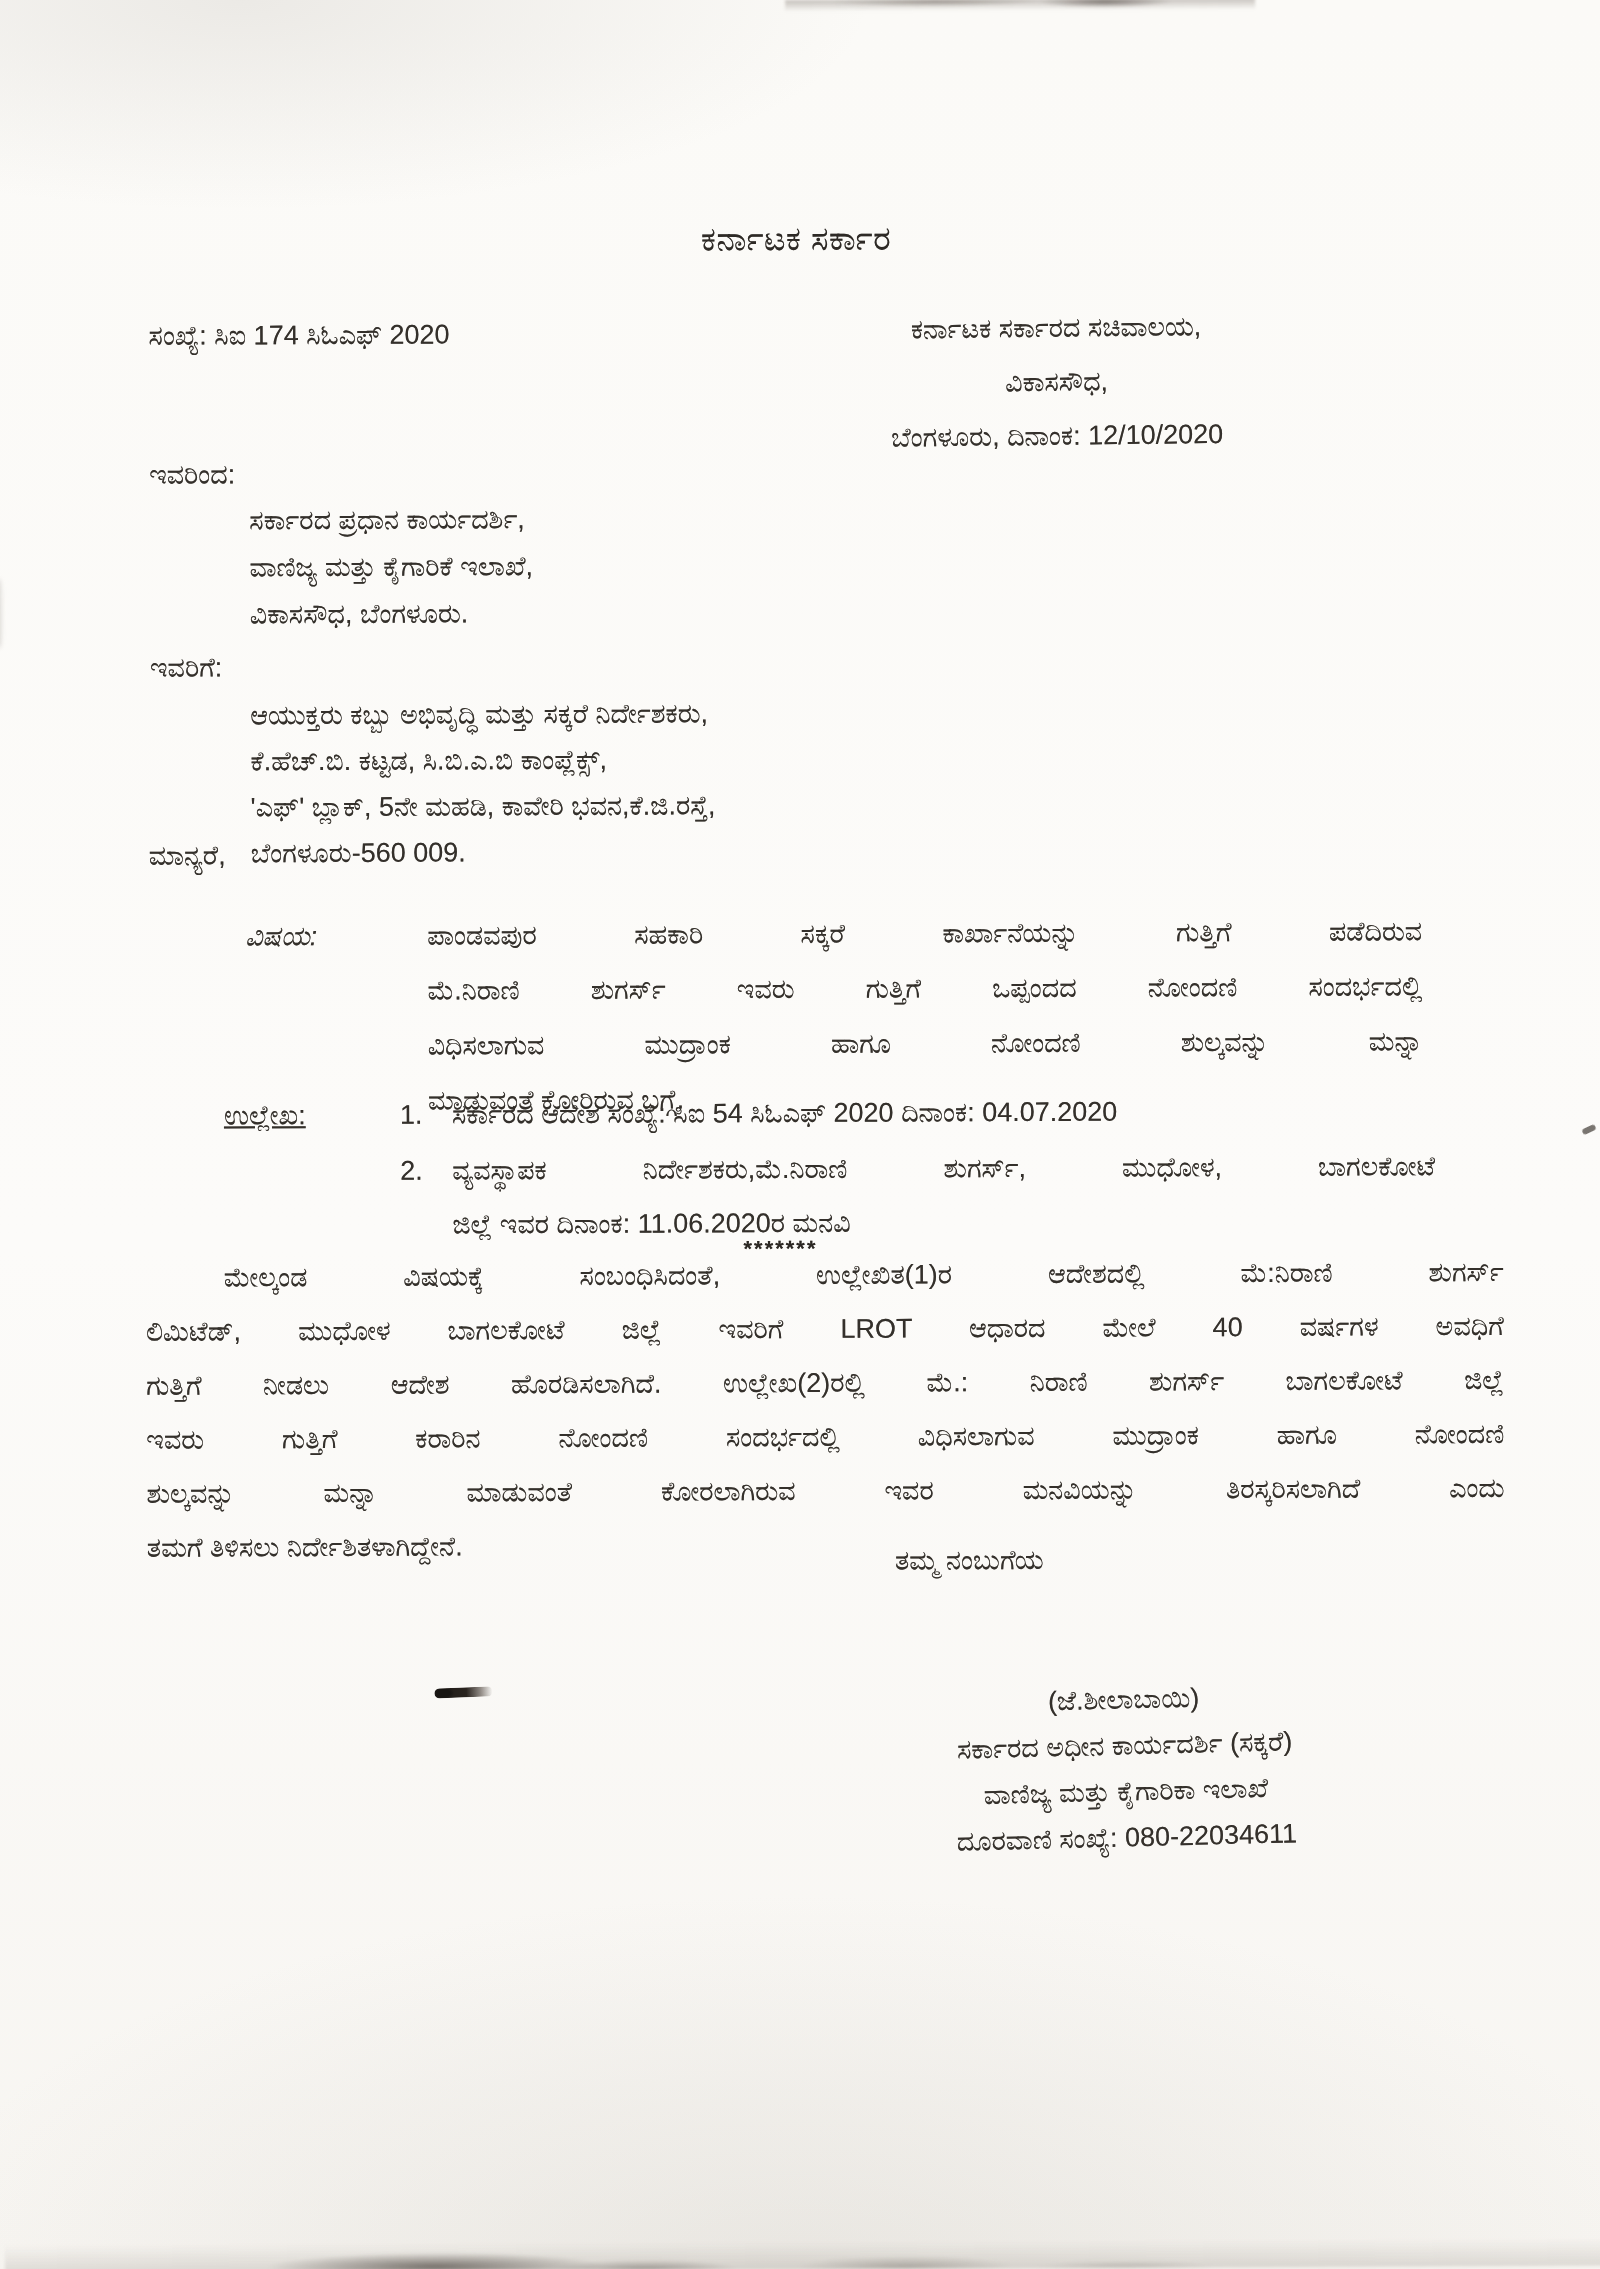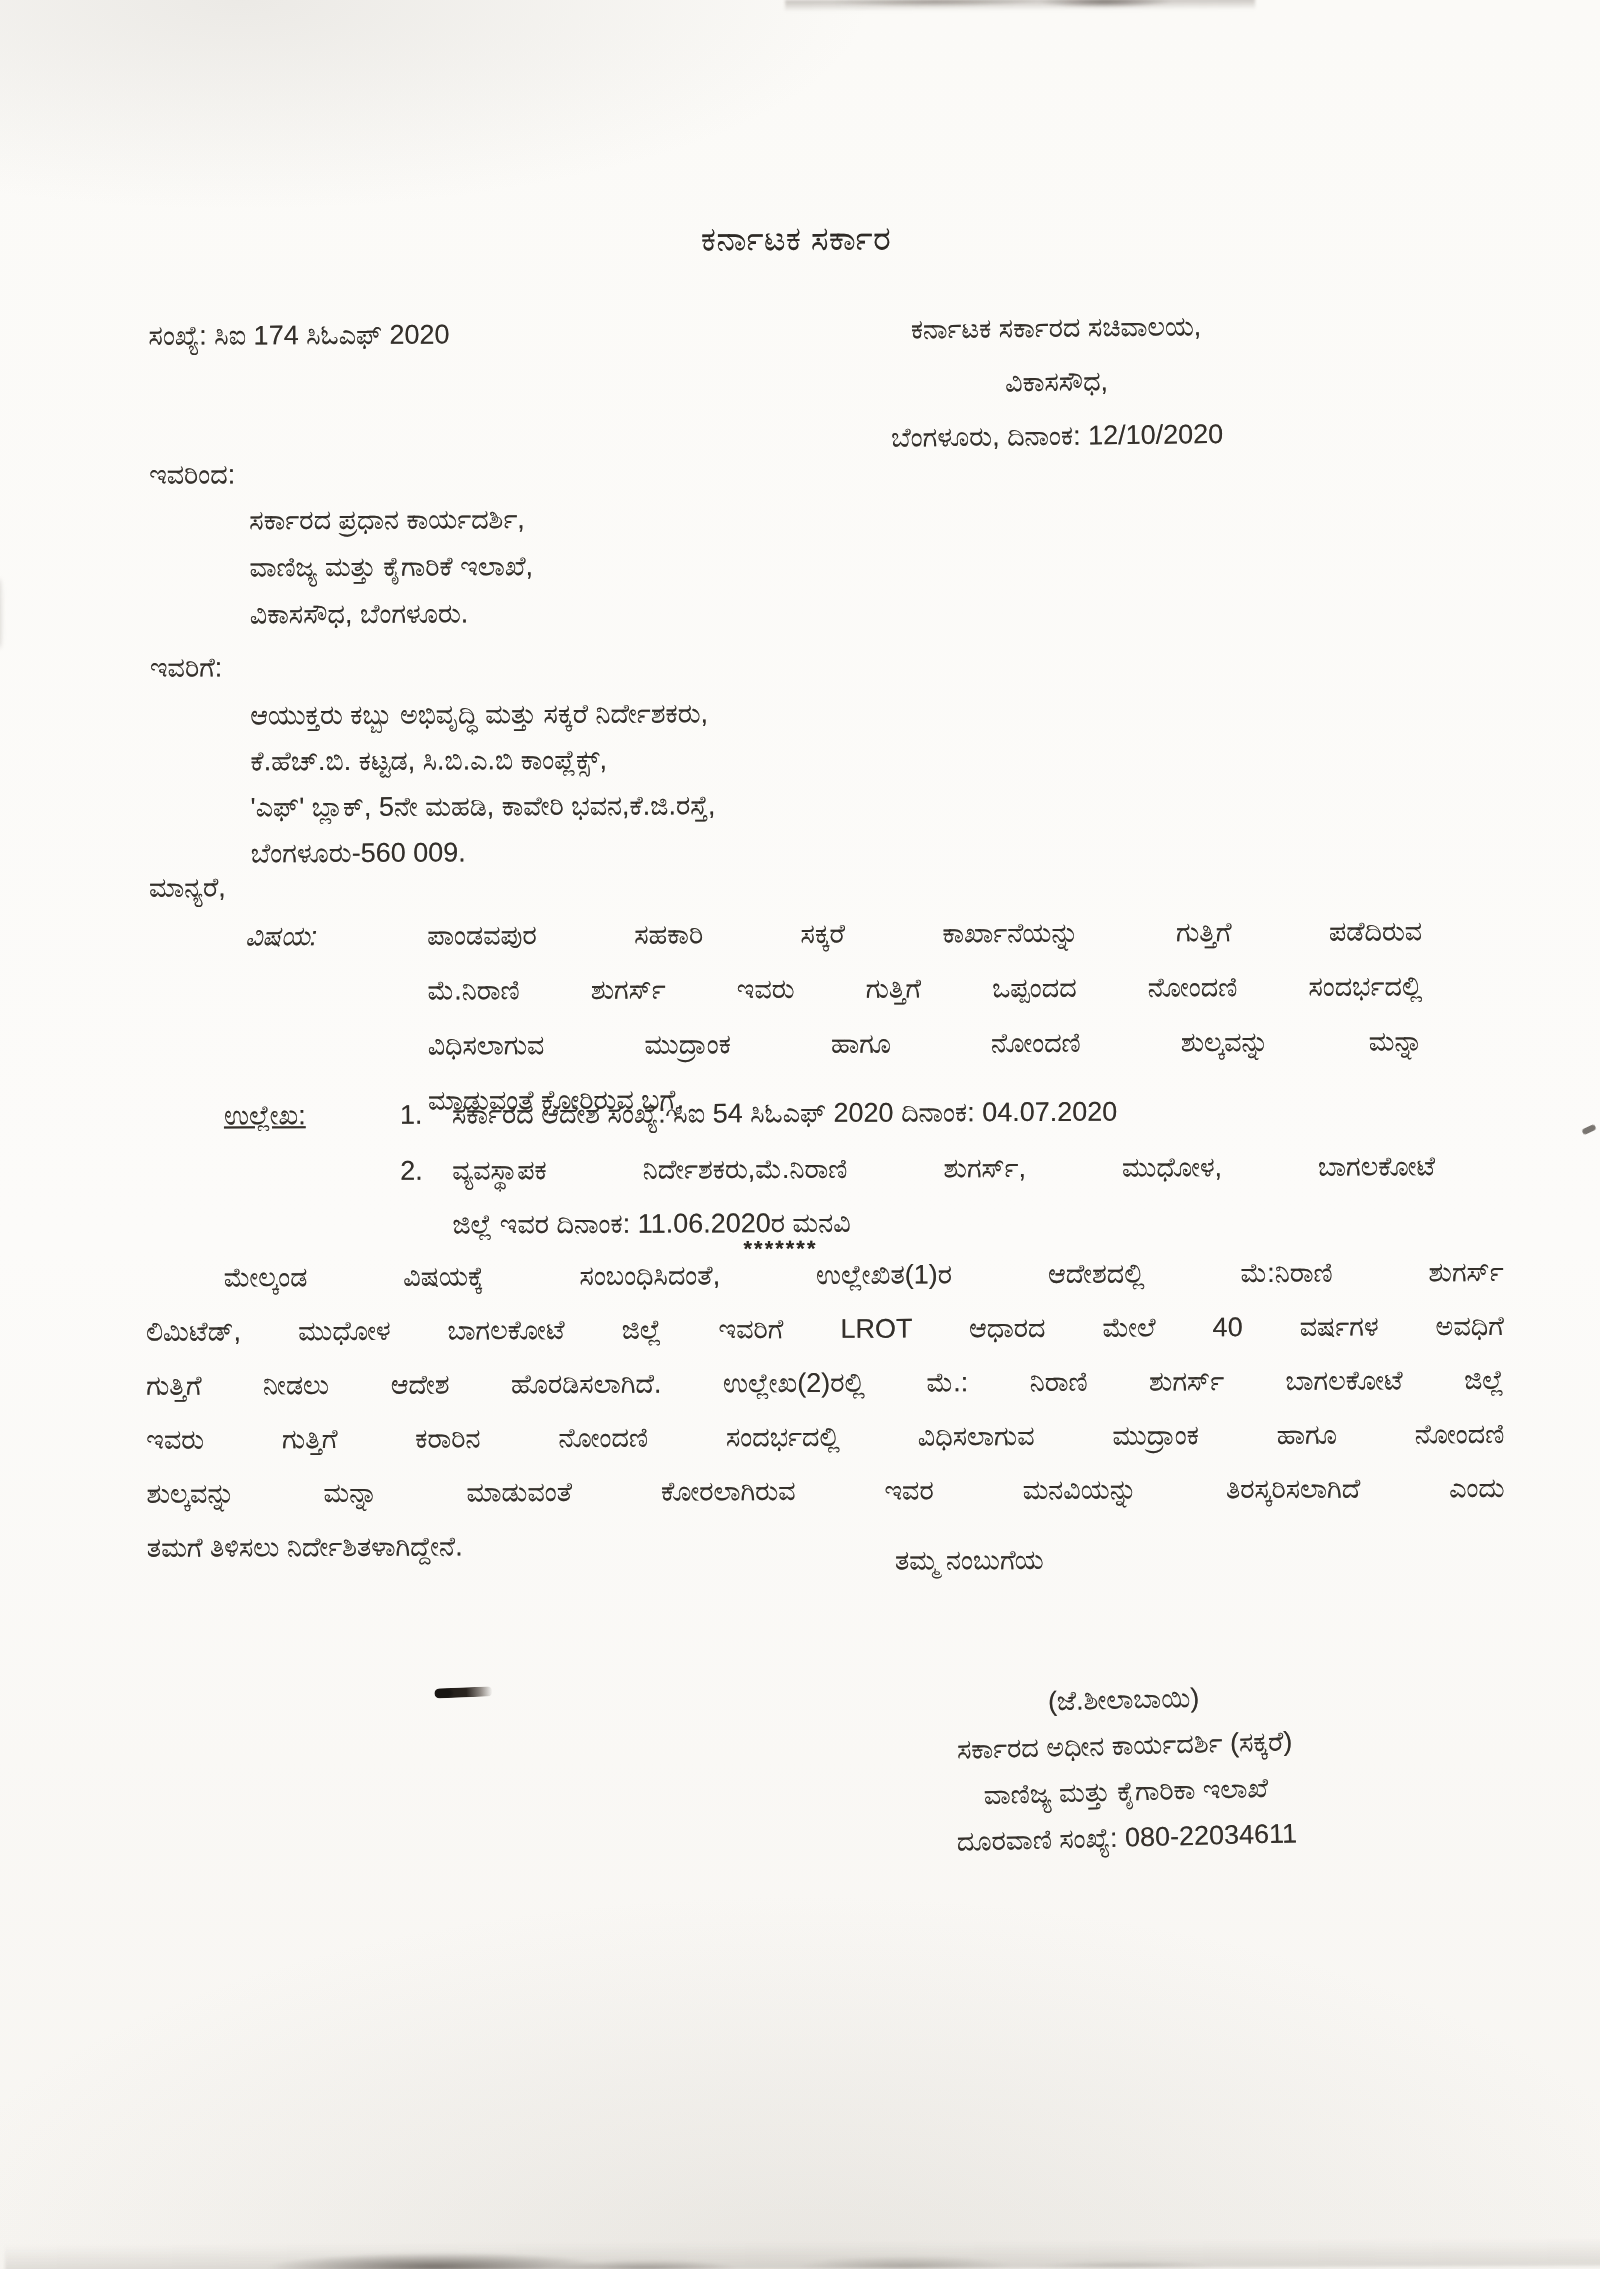--- a/index.html
+++ b/index.html
@@ -99,21 +99,21 @@
   </div>
 
   <div class="abs nowrap" style="left:152px;top:652px;">ಇವರಿಗೆ:</div>
   <div class="abs lh46" style="left:252px;top:700px;">
     <div class="nowrap">ಆಯುಕ್ತರು ಕಬ್ಬು ಅಭಿವೃದ್ಧಿ ಮತ್ತು ಸಕ್ಕರೆ ನಿರ್ದೇಶಕರು,</div>
     <div class="nowrap">ಕೆ.ಹೆಚ್.ಬಿ. ಕಟ್ಟಡ, ಸಿ.ಬಿ.ಎ.ಬಿ ಕಾಂಪ್ಲೆಕ್ಸ್,</div>
     <div class="nowrap">'ಎಫ್' ಬ್ಲಾಕ್, 5ನೇ ಮಹಡಿ, ಕಾವೇರಿ ಭವನ,ಕೆ.ಜಿ.ರಸ್ತೆ,</div>
     <div class="nowrap">ಬೆಂಗಳೂರು-560 009.</div>
   </div>
 
-  <div class="abs nowrap" style="left:150px;top:872px;">ಮಾನ್ಯರೆ,</div>
+  <div class="abs nowrap" style="left:150px;top:840px;">ಮಾನ್ಯರೆ,</div>
 
   <div class="abs nowrap" style="left:246px;top:921px;font-style:italic;">ವಿಷಯ:</div>
   <div class="abs subject-lines" style="left:428px;top:921px;width:995px;">
     <div class="just">ಪಾಂಡವಪುರ ಸಹಕಾರಿ ಸಕ್ಕರೆ ಕಾರ್ಖಾನೆಯನ್ನು ಗುತ್ತಿಗೆ ಪಡೆದಿರುವ</div>
     <div class="just">ಮೆ.ನಿರಾಣಿ ಶುಗರ್ಸ್ ಇವರು ಗುತ್ತಿಗೆ ಒಪ್ಪಂದದ ನೋಂದಣಿ ಸಂದರ್ಭದಲ್ಲಿ</div>
     <div class="just">ವಿಧಿಸಲಾಗುವ ಮುದ್ರಾಂಕ ಹಾಗೂ ನೋಂದಣಿ ಶುಲ್ಕವನ್ನು ಮನ್ನಾ</div>
     <div>ಮಾಡುವಂತೆ ಕೋರಿರುವ ಬಗ್ಗೆ.</div>
   </div>
 
   <div class="abs nowrap" style="left:224px;top:1100px;text-decoration:underline;">ಉಲ್ಲೇಖ:</div>

